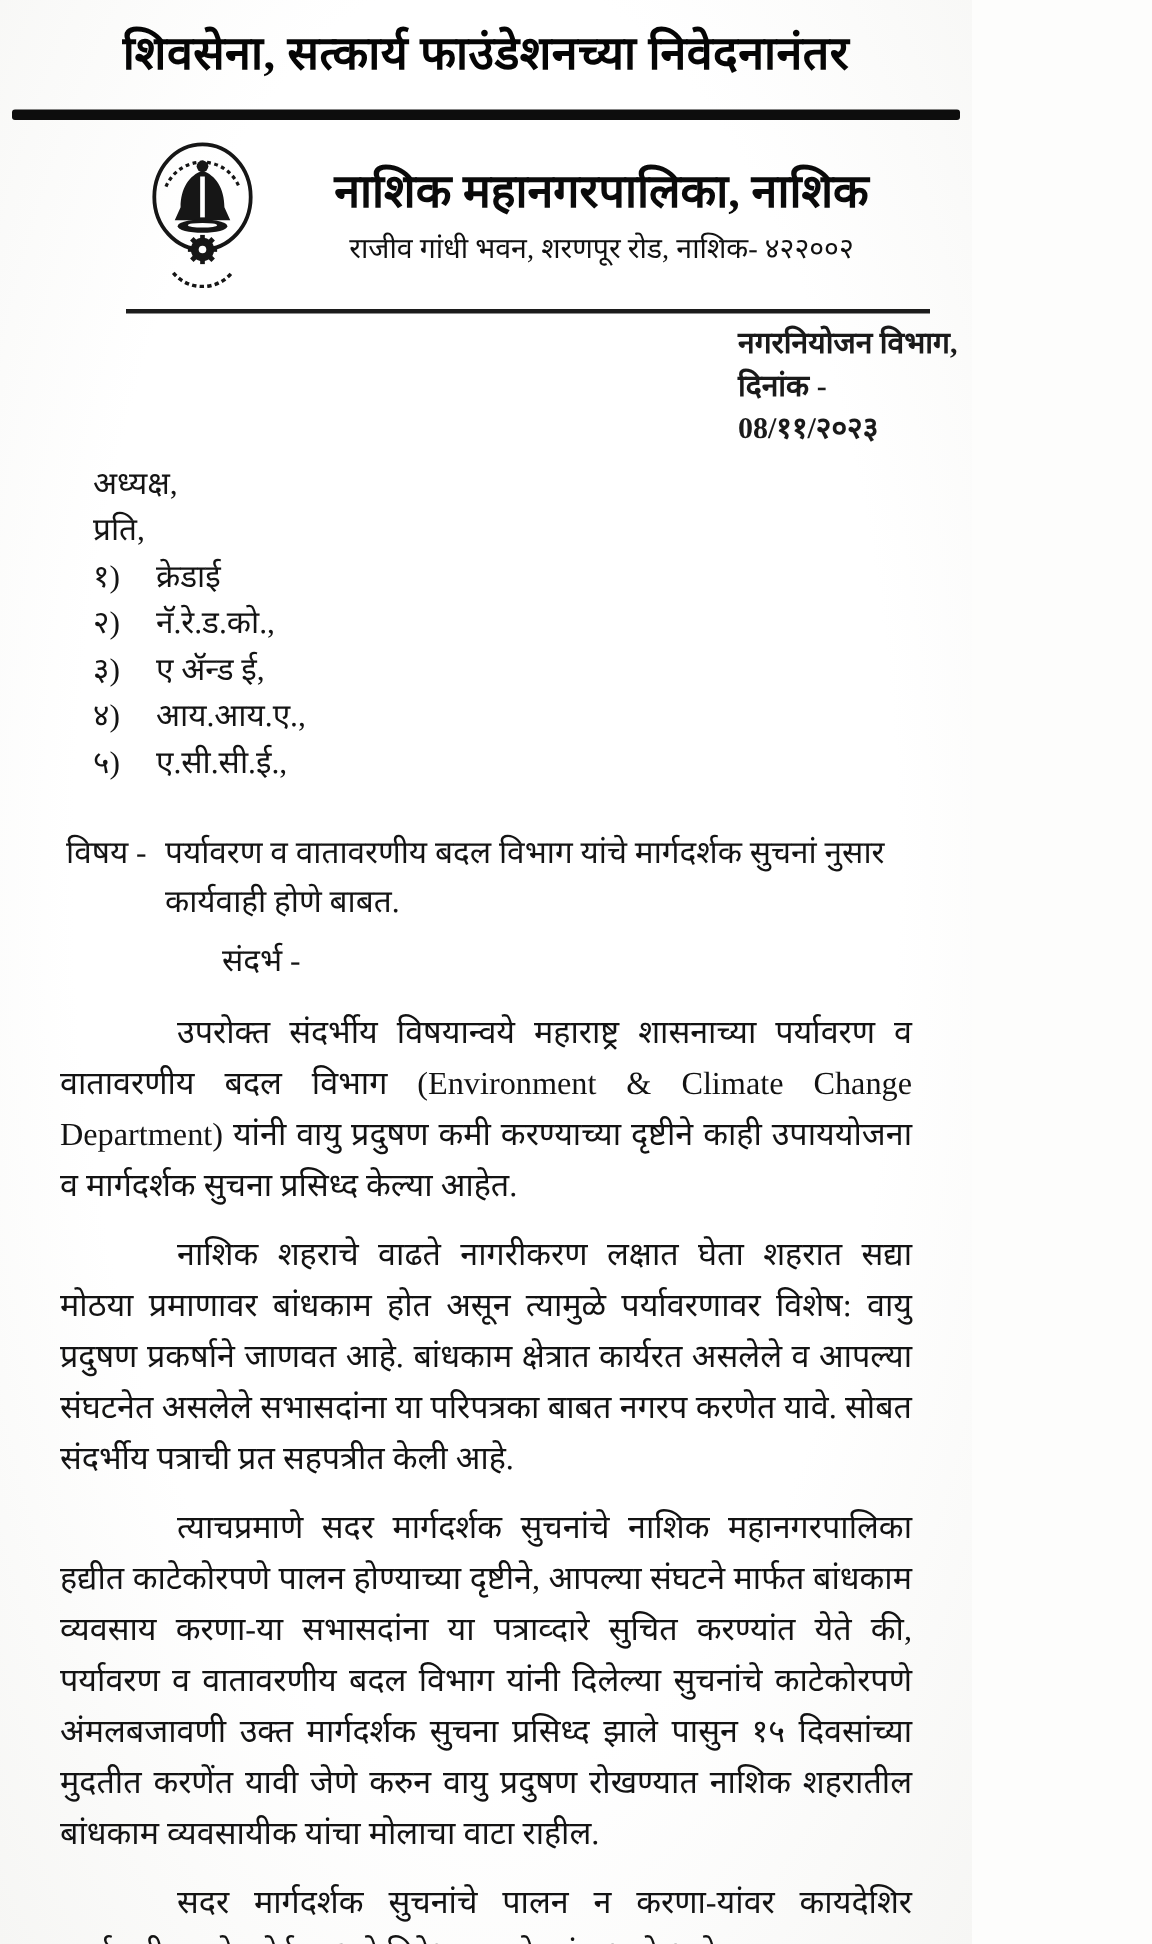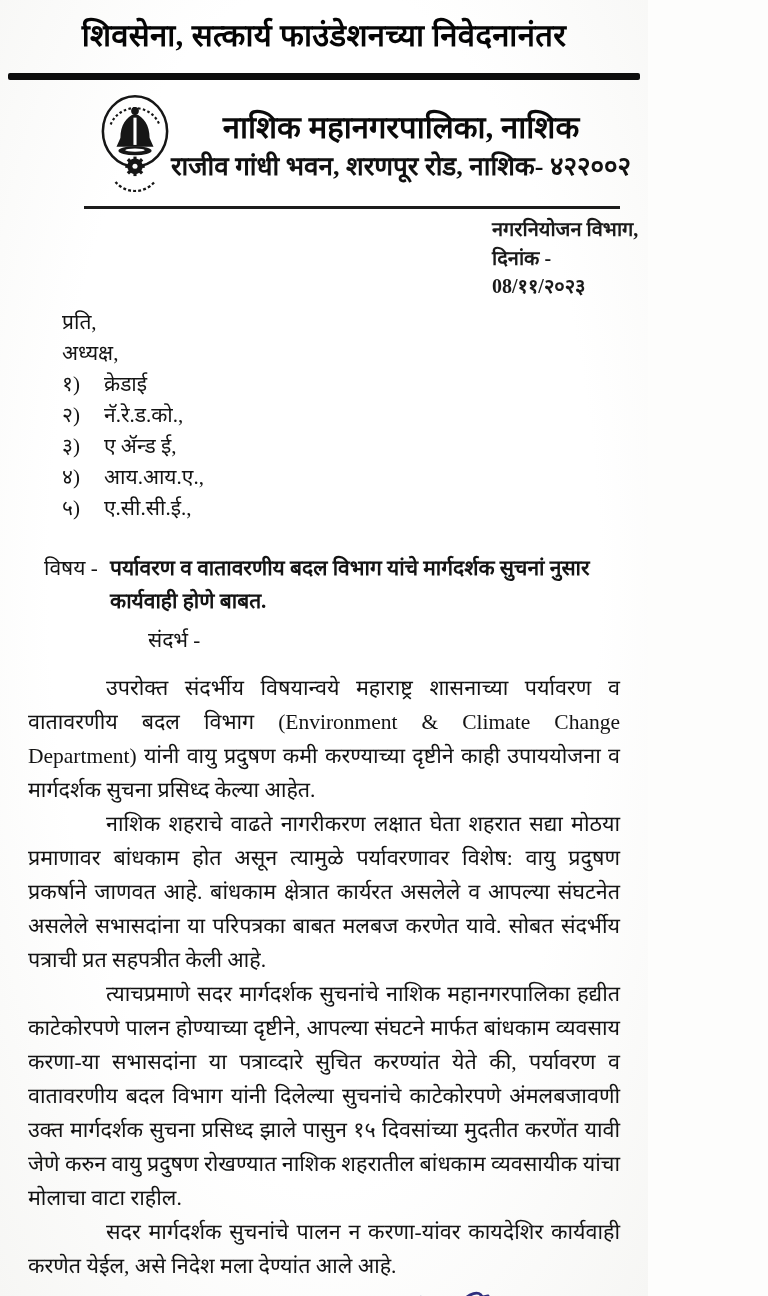--- a/index.html
+++ b/index.html
@@ -57,22 +57,22 @@
     text-align: center;
     margin-top: 12px;
   }
   .org-name {
     font-size: 31px;
     font-weight: 700;
     color: #0a0a0a;
     line-height: 40px;
   }
   .org-address {
-    font-size: 26px;
-    font-weight: 700;
+    font-size: 19px;
+    font-weight: 400;
     color: #111;
     line-height: 38px;
   }
   .rule-thin {
     height: 3px;
     background: #1c1c1c;
     margin: 4px 28px 0 84px;
   }
   
   .meta {
@@ -94,29 +94,29 @@
   
   .hang {
     display: flex;
     margin-left: 148px;
     margin-right: 46px;
     font-size: 21px;
     line-height: 33px;
     color: #141414;
   }
   .hang-label { flex: none; width: 66px; }
-  .hang-body  { flex: 1; font-weight: bold; }
+  .hang-body  { flex: 1; }
   .subject-block  { margin-top: 28px; margin-left: 44px; }
   .reference-block{ margin-top: 6px; }
   
   .body-text {
     margin: 14px 28px 0 28px;
   }
   .body-text p {
-    margin: 0;
+    margin: 12px;
     font-size: 21.5px;
     line-height: 34px;
     text-align: justify;
     text-indent: 78px;
     color: #131313;
   }
   
   .sig-block {
     width: 330px;
     margin: 6px 70px 0 auto;
@@ -173,22 +173,22 @@
   </div>
 
   <div class="rule-thin"></div>
 
   <div class="meta">
     <div>नगरनियोजन विभाग,</div>
     <div>दिनांक - 08/११/२०२३</div>
   </div>
 
   <div class="recipients">
+    <div>अध्यक्ष,</div>
     <div>प्रति,</div>
-    <div>अध्यक्ष,</div>
     <div class="recip-row">
       <span class="recip-num">१)</span>
       <span>क्रेडाई</span>
     </div>
     <div class="recip-row">
       <span class="recip-num">२)</span>
       <span>नॅ.रे.ड.को.,</span>
     </div>
     <div class="recip-row">
       <span class="recip-num">३)</span>
@@ -208,21 +208,21 @@
     <span class="hang-label">विषय -</span>
     <span class="hang-body">पर्यावरण व वातावरणीय बदल विभाग यांचे मार्गदर्शक सुचनां नुसार कार्यवाही होणे बाबत.</span>
   </div>
 
   <div class="hang reference-block">
     <span class="hang-label">संदर्भ -</span>
   </div>
 
   <div class="body-text">
     <p>उपरोक्त संदर्भीय विषयान्वये महाराष्ट्र शासनाच्या पर्यावरण व वातावरणीय बदल विभाग (Environment &amp; Climate Change Department) यांनी वायु प्रदुषण कमी करण्याच्या दृष्टीने काही उपाययोजना व मार्गदर्शक सुचना प्रसिध्द केल्या आहेत.</p>
-    <p>नाशिक शहराचे वाढते नागरीकरण लक्षात घेता शहरात सद्या मोठया प्रमाणावर बांधकाम होत असून त्यामुळे पर्यावरणावर विशेष: वायु प्रदुषण प्रकर्षाने जाणवत आहे. बांधकाम क्षेत्रात कार्यरत असलेले व आपल्या संघटनेत असलेले सभासदांना या परिपत्रका बाबत मलबज करणेत यावे. सोबत संदर्भीय पत्राची प्रत सहपत्रीत केली आहे.</p>
+    <p>नाशिक शहराचे वाढते नागरीकरण लक्षात घेता शहरात सद्या मोठया प्रमाणावर बांधकाम होत असून त्यामुळे पर्यावरणावर विशेष: वायु प्रदुषण प्रकर्षाने जाणवत आहे. बांधकाम क्षेत्रात कार्यरत असलेले व आपल्या संघटनेत असलेले सभासदांना या परिपत्रका बाबत नगरप करणेत यावे. सोबत संदर्भीय पत्राची प्रत सहपत्रीत केली आहे.</p>
     <p>त्याचप्रमाणे सदर मार्गदर्शक सुचनांचे नाशिक महानगरपालिका हद्यीत काटेकोरपणे पालन होण्याच्या दृष्टीने, आपल्या संघटने मार्फत बांधकाम व्यवसाय करणा-या सभासदांना या पत्राव्दारे सुचित करण्यांत येते की, पर्यावरण व वातावरणीय बदल विभाग यांनी दिलेल्या सुचनांचे काटेकोरपणे अंमलबजावणी उक्त मार्गदर्शक सुचना प्रसिध्द झाले पासुन १५ दिवसांच्या मुदतीत करणेंत यावी जेणे करुन वायु प्रदुषण रोखण्यात नाशिक शहरातील बांधकाम व्यवसायीक यांचा मोलाचा वाटा राहील.</p>
     <p>सदर मार्गदर्शक सुचनांचे पालन न करणा-यांवर कायदेशिर कार्यवाही करणेत येईल, असे निदेश मला देण्यांत आले आहे.</p>
   </div>
 
   <div class="sig-block">
     <svg class="sig-scribble" viewBox="0 0 170 62" aria-hidden="true">
       <g fill="none" stroke="#2e2e7d" stroke-width="3" stroke-linecap="round" stroke-linejoin="round">
         <path d="M6,46 C16,40 28,34 36,33 C30,37 22,42 16,48 C24,46 34,42 42,38"></path>
         <path d="M42,38 C54,30 62,20 64,12 C65,7 61,7 58,13 C54,22 56,34 62,39 C68,43 76,38 82,32"></path>
         <path d="M82,32 C87,27 92,28 90,34 C88,40 94,42 100,36 C106,30 110,22 112,14"></path>

